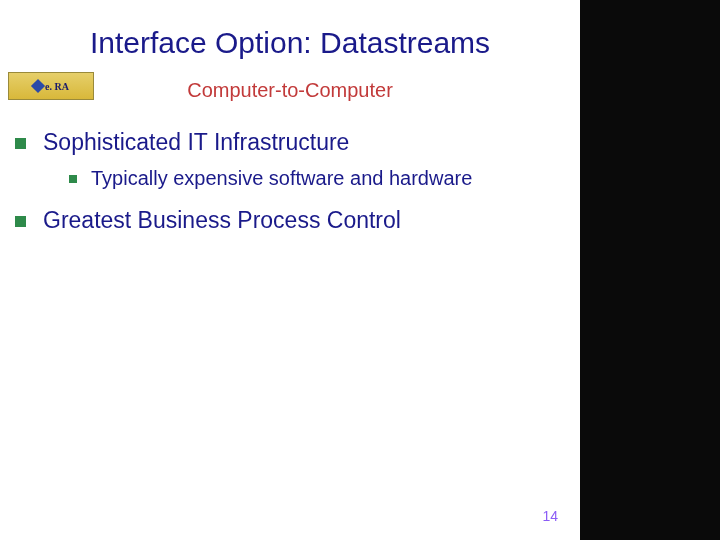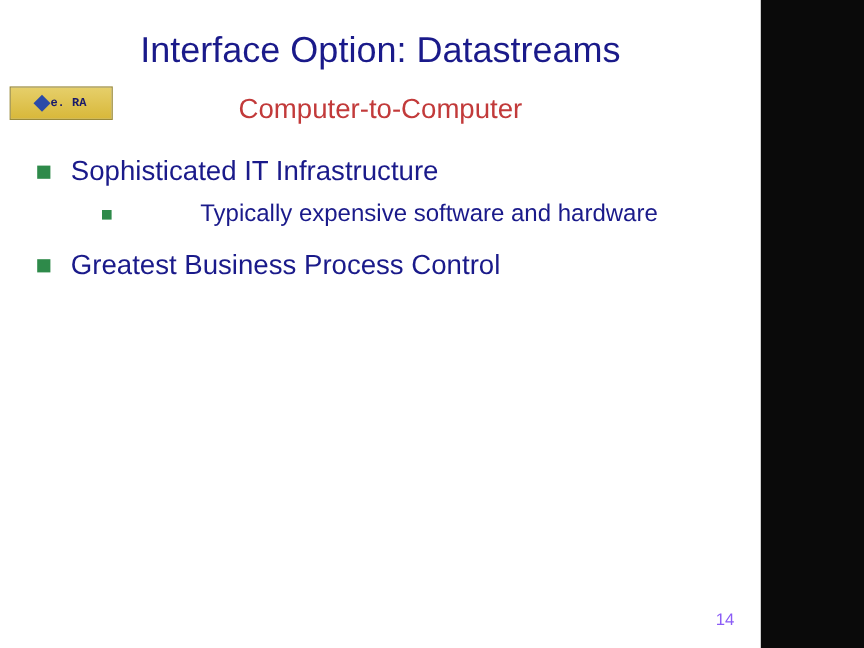--- a/index.html
+++ b/index.html
@@ -7,21 +7,21 @@
     padding: 0;
     width: 720px;
     height: 540px;
     background: #0a0a0a;
     font-family: Verdana, Geneva, sans-serif;
     color: #1a1a8a;
     overflow: hidden;
     position: relative;
   }
   .slide {
-    width: 634px;
+    width: 580px;
     height: 540px;
     background: #ffffff;
     position: relative;
     box-sizing: border-box;
   }
   .title {
     font-size: 30px;
     text-align: center;
     padding-top: 26px;
     font-weight: normal;
@@ -55,31 +55,31 @@
   .logo-diamond {
     width: 10px;
     height: 10px;
     background: #2a4aa8;
     transform: rotate(45deg);
   }
   .logo-text {
     color: #1a1a6a;
     font-size: 10px;
     font-weight: bold;
-    font-family: Liberation Mono, monospace;
+    font-family: Liberation Serif, serif;
   }
   .subtitle {
-    font-size: 23px;
+    font-size: 20px;
     color: #c23a3a;
     text-align: center;
     width: 100%;
     font-weight: normal;
   }
   .body {
-    padding: 18px 26px 0 25px;
+    padding: 18px 26px 0 9px;
     font-size: 23px;
     line-height: 1.22;
   }
   ul.top {
     list-style: none;
     padding: 0;
     margin: 0;
   }
   ul.top > li {
     position: relative;
@@ -98,21 +98,20 @@
   ul.sub {
     list-style: none;
     padding: 0;
     margin: 10px 0 0 22px;
     font-size: 20px;
   }
   ul.sub > li {
     position: relative;
     padding-left: 26px;
     margin-bottom: 6px;
-    text-align: center;
   }
   ul.sub > li::before {
     content: "";
     position: absolute;
     left: 4px;
     top: 9px;
     width: 8px;
     height: 8px;
     background: #2e8a4a;
   }

